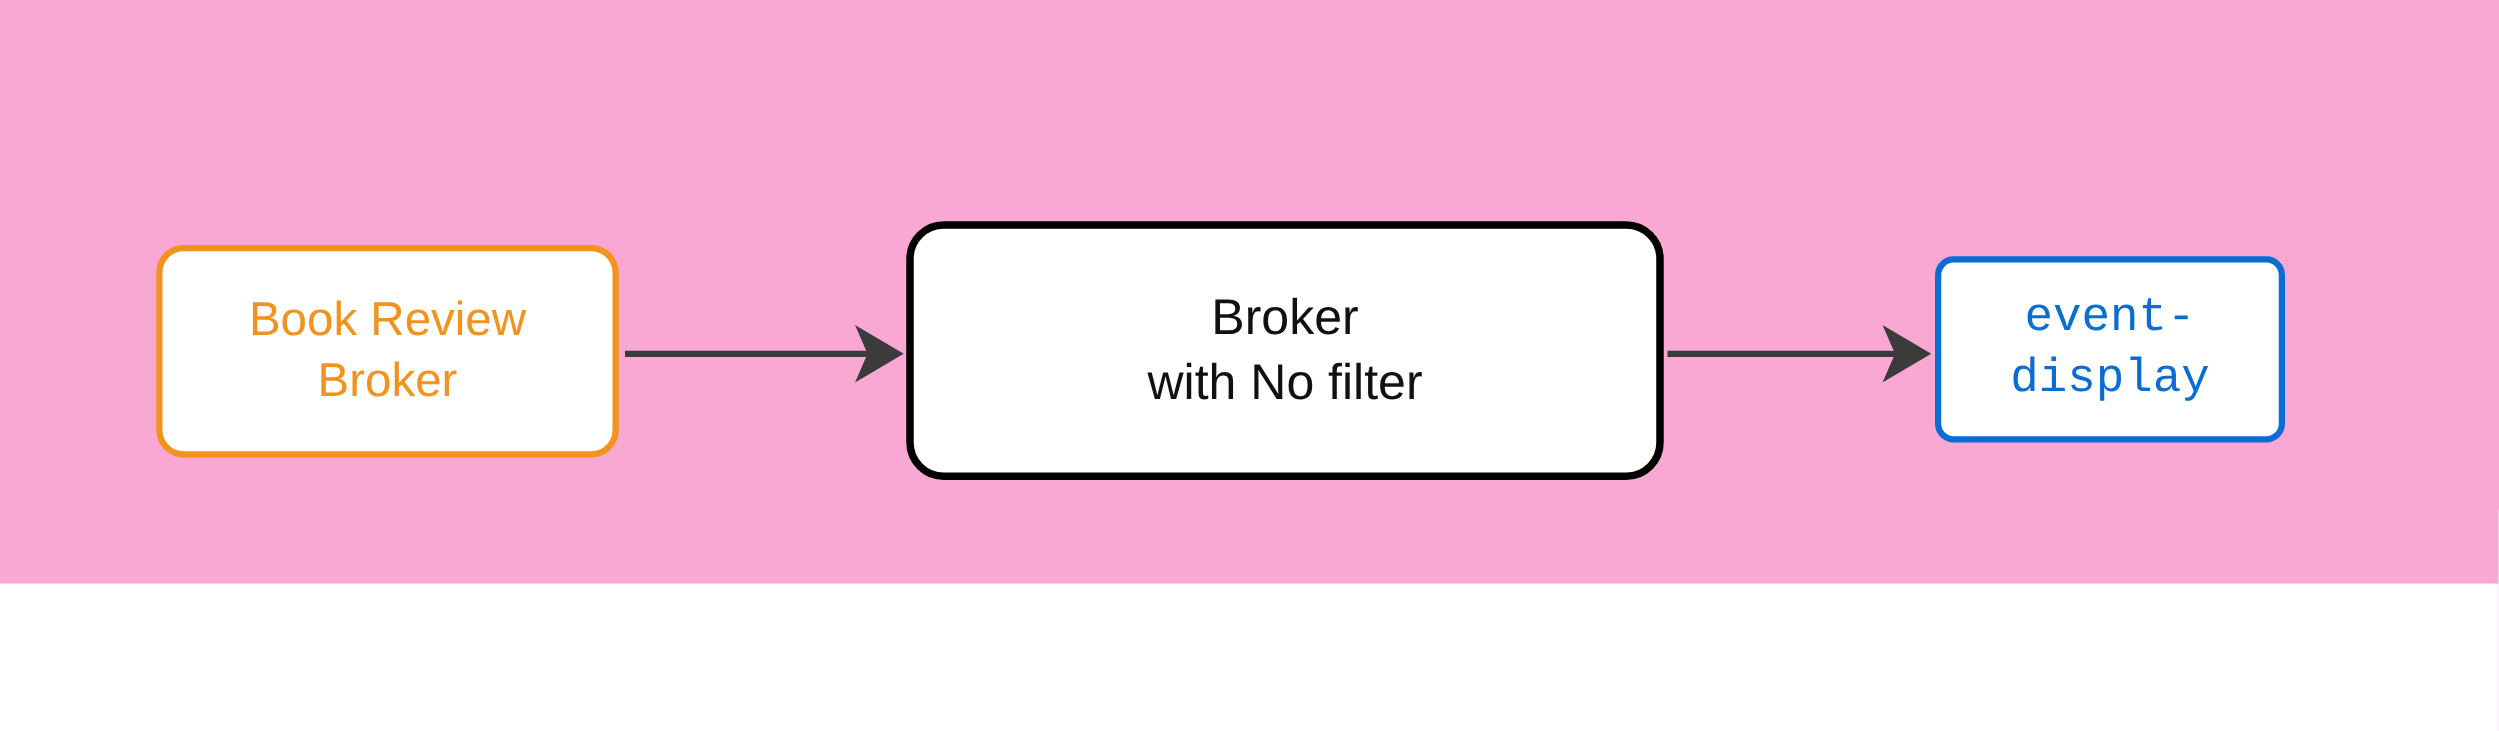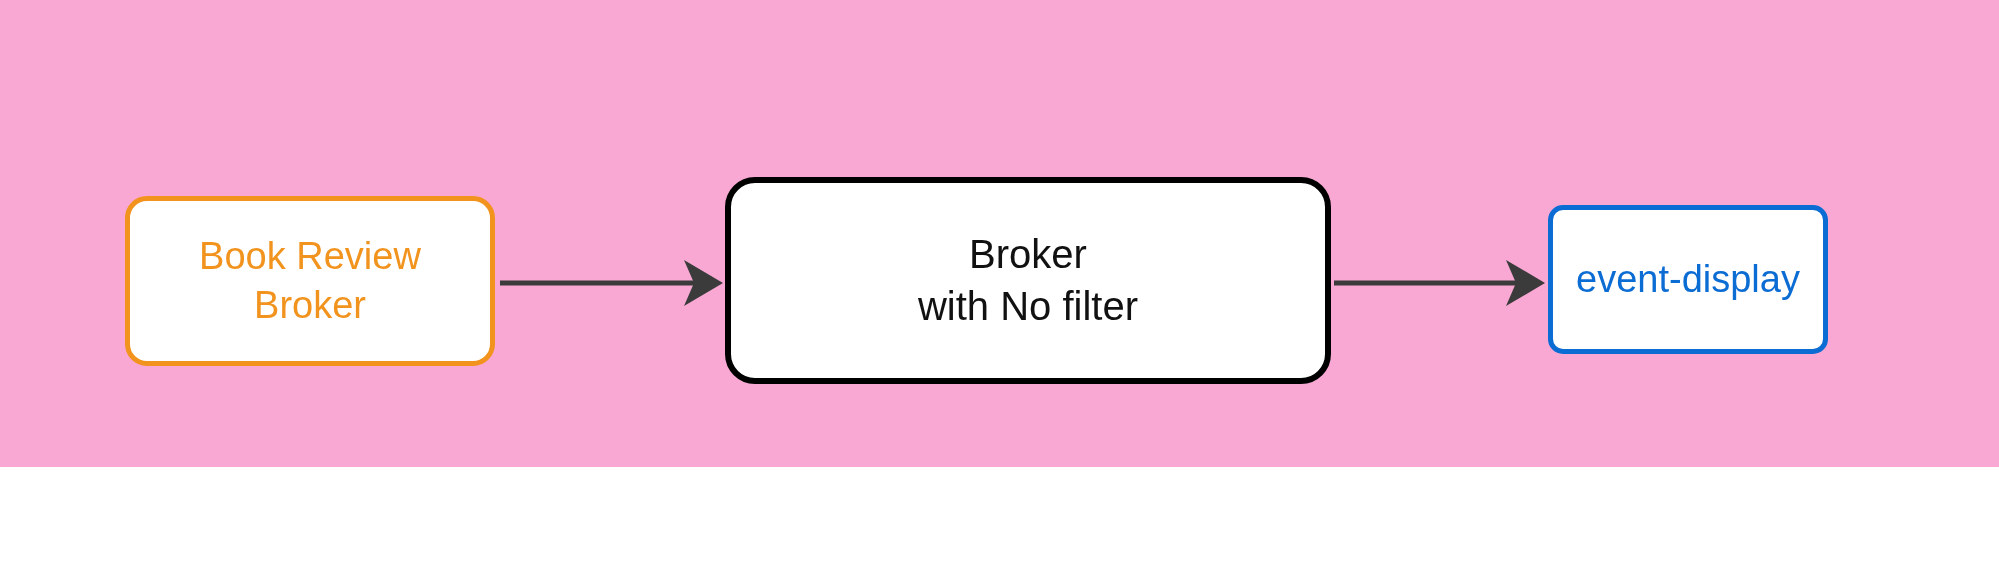--- a/index.html
+++ b/index.html
@@ -61,20 +61,21 @@
   
   #node-sink {
     left: 1548px;
     top: 205px;
     width: 280px;
     height: 149px;
     border: 5px solid #0b6cd4;
     border-radius: 15px;
     color: #0b6cd4;
     font-size: 38px;
+    font-family: Liberation Mono, monospace;
   }
 
   
   .edge-svg {
     position: absolute;
     left: 0;
     top: 0;
     width: 1999px;
     height: 585px;
     pointer-events: none;

